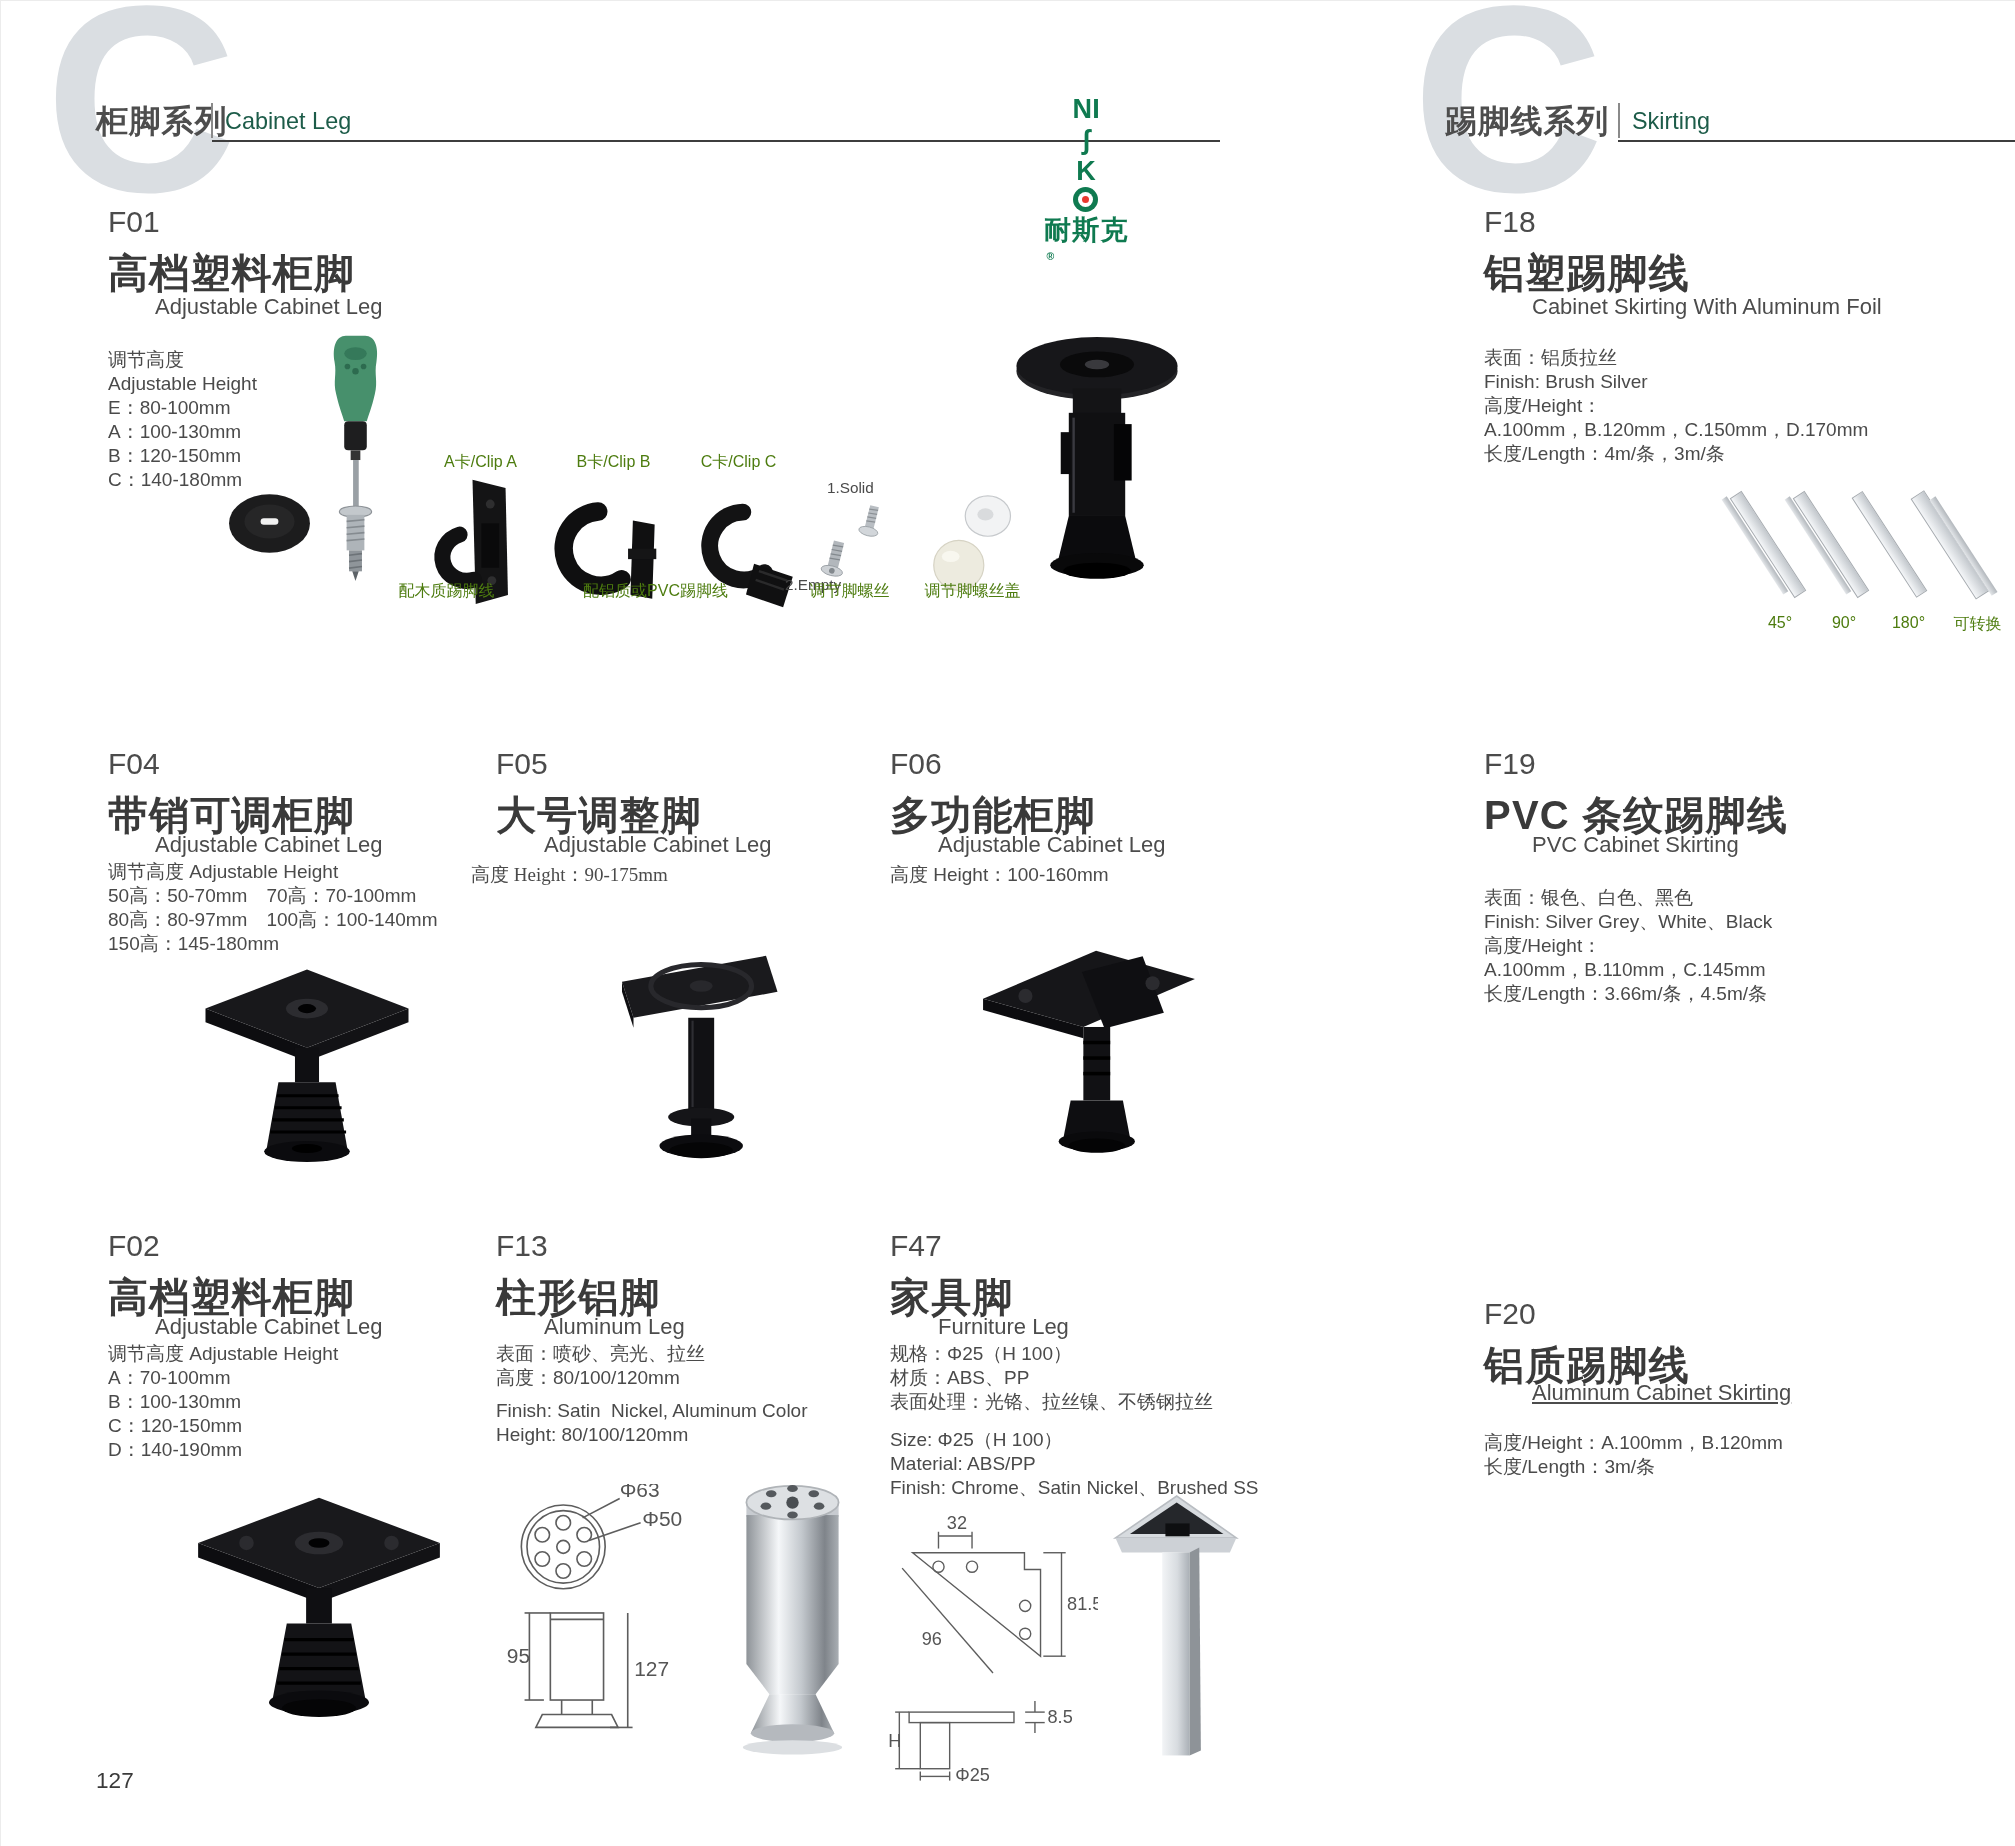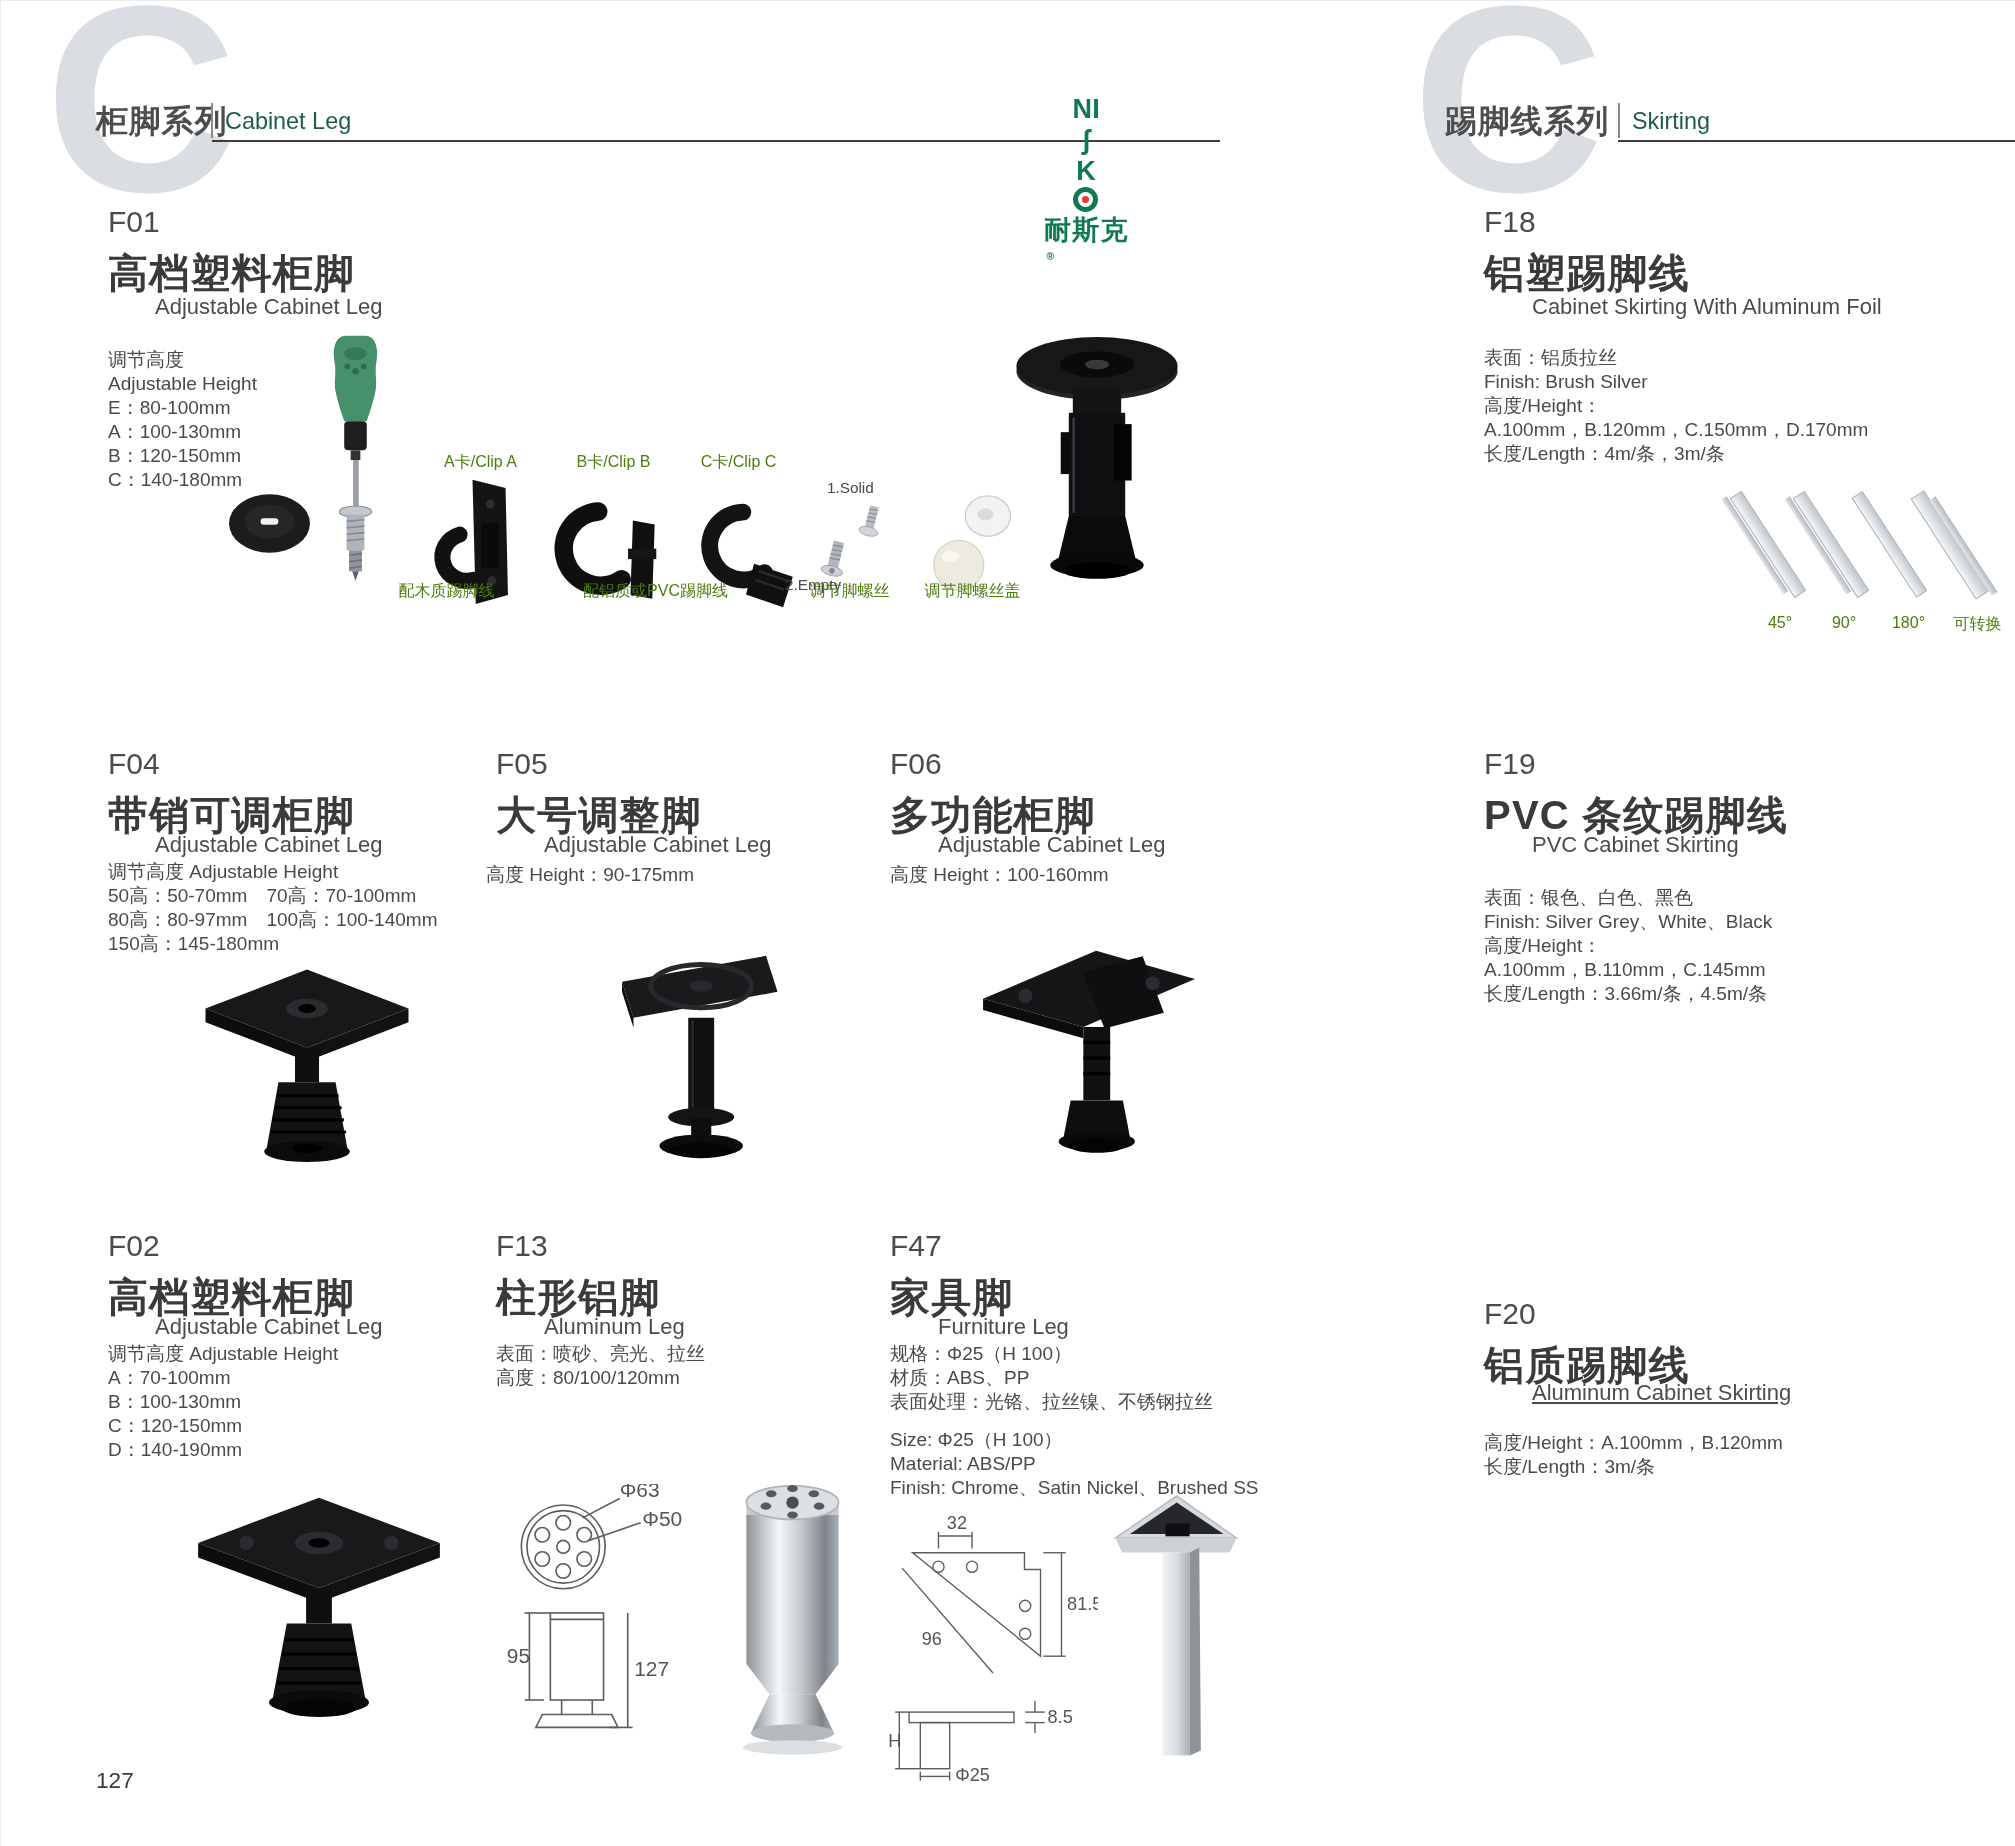--- a/index.html
+++ b/index.html
@@ -186,21 +186,21 @@
       <line x1="107" y1="202" x2="196" y2="202" stroke="#000" stroke-width="4"></line>
       <line x1="104" y1="218" x2="199" y2="218" stroke="#000" stroke-width="4"></line>
       <line x1="101" y1="234" x2="202" y2="234" stroke="#000" stroke-width="4"></line>
     <ellipse cx="150" cy="260" rx="57" ry="14" fill="#0b0b0e"></ellipse>
     <ellipse cx="150" cy="256" rx="20" ry="6" fill="#000"></ellipse>
   </svg>
 
   <div class="code" style="left:495px;top:746px;">F05</div>
   <div class="tcn" style="left:495px;top:787px;">大号调整脚</div>
   <div class="ten" style="left:495px;top:831px;">Adjustable Cabinet Leg</div>
-  <div class="spec" style="left:485px;top:862px;">
+  <div class="spec" style="left:470px;top:862px;font-family:Liberation Serif, serif;">
     <div>高度 Height：90-175mm</div>
   </div>
   <svg class="abs" style="left:592px;top:939px;" width="202" height="234" viewBox="0 0 280 325">
     <polygon points="40,58 240,22 256,72 56,108" fill="#1a1a1d"></polygon>
     <polygon points="40,58 56,108 56,122 40,72" fill="#0e0e11"></polygon>
     <ellipse cx="150" cy="64" rx="70" ry="30" fill="none" stroke="#28282c" stroke-width="7"></ellipse>
     <ellipse cx="150" cy="64" rx="16" ry="8" fill="#28282c"></ellipse>
     <rect x="132" y="108" width="36" height="128" fill="#111114"></rect>
     <line x1="138" y1="112" x2="138" y2="232" stroke="#2e2e33" stroke-width="3"></line>
     <ellipse cx="150" cy="246" rx="46" ry="13" fill="#151518"></ellipse>
@@ -257,20 +257,24 @@
     <ellipse cx="160" cy="296" rx="62" ry="15" fill="#0b0b0e"></ellipse>
     <ellipse cx="160" cy="303" rx="46" ry="11" fill="#050506"></ellipse>
   </svg>
 
   <div class="code" style="left:495px;top:1228px;">F13</div>
   <div class="tcn" style="left:495px;top:1269px;">柱形铝脚</div>
   <div class="ten" style="left:495px;top:1313px;">Aluminum Leg</div>
   <div class="spec" style="left:495px;top:1341px;">
     <div>表面：喷砂、亮光、拉丝</div>
     <div>高度：80/100/120mm</div>
+  </div>
+  <div class="spec" style="left:495px;top:1398px;">
+    <div>Finish: Satin  Nickel, Aluminum Color</div>
+    <div>Height: 80/100/120mm</div>
   </div>
   <svg class="abs" style="left:504px;top:1483px;" width="210" height="266" viewBox="0 0 260 330" fill="none" stroke="#5d5d5d" stroke-width="2">
     <circle cx="72" cy="78" r="52"></circle>
       <circle cx="72" cy="78" r="45"></circle>
       <circle cx="72" cy="78" r="8"></circle>
     <circle cx="72" cy="48" r="9"></circle>
       <circle cx="98" cy="63" r="9"></circle>
       <circle cx="98" cy="93" r="9"></circle>
       <circle cx="72" cy="108" r="9"></circle>
       <circle cx="46" cy="93" r="9"></circle>

